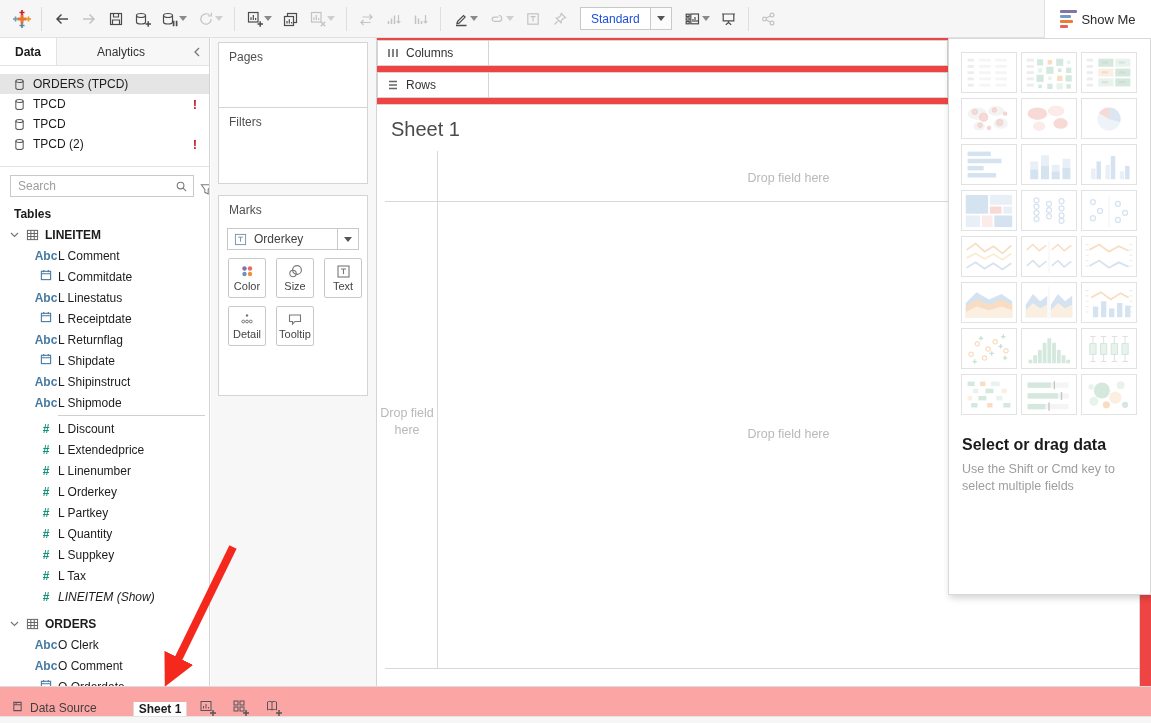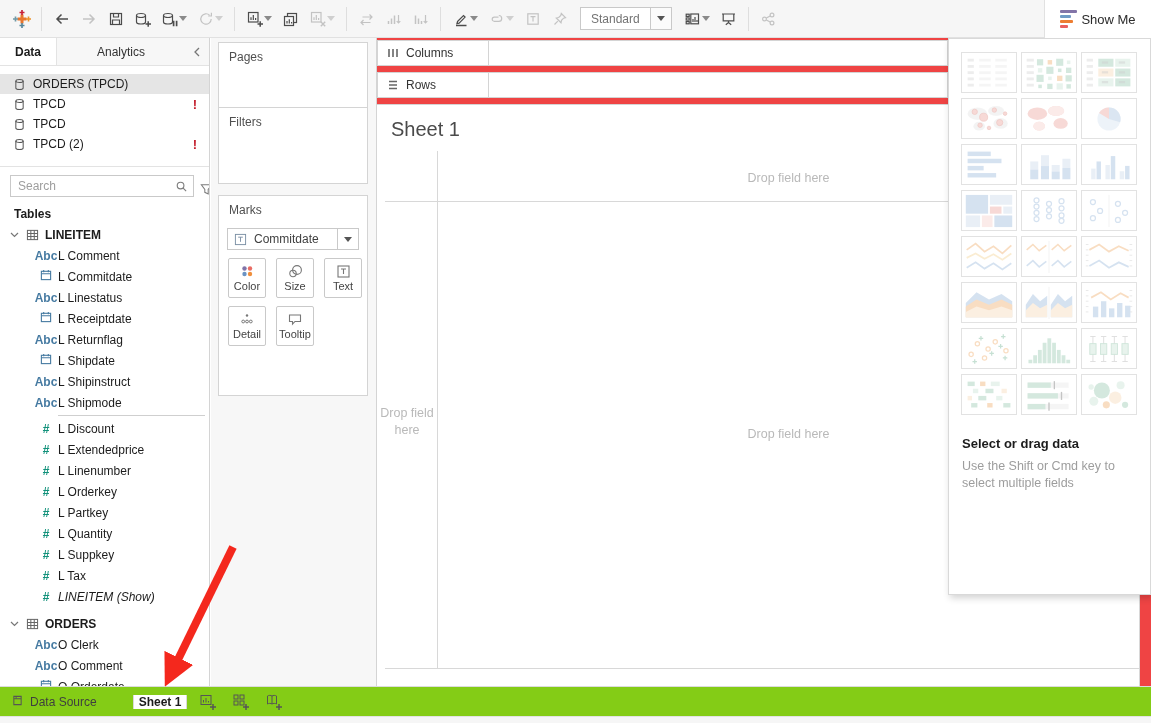--- a/index.html
+++ b/index.html
@@ -10,21 +10,21 @@
   
   .toolbar{position:absolute;top:0;left:0;right:0;height:38px;background:#f6f6f6;
            border-bottom:1px solid #e1e1e1;display:flex;align-items:center;
            padding:0 112px 0 8px;z-index:60}
   .tb-btn{width:27px;height:26px;display:flex;align-items:center;justify-content:center;color:#4c4c4c;flex:0 0 auto}
   .tb-btn.disabled{color:#c3c3c3}
   .tb-caret{width:11px;height:26px;display:flex;align-items:center;color:#8a8a8a;margin:0 2px 0 -4px;flex:0 0 auto}
   .tb-caret.disabled{color:#cfcfcf}
   .tb-sep{width:1px;height:24px;background:#dedede;margin:0 6px;flex:0 0 auto}
   .standard-box{display:flex;align-items:center;height:23px;border:1px solid #c9c9c9;background:#fff;margin:0 7px;flex:0 0 auto}
-  .standard-box .val{padding:0 10px;min-width:60px;color:#737373}
+  .standard-box .val{padding:0 10px;min-width:60px;color:#1d4ed8}
   .standard-box .sb-caret{width:21px;height:100%;border-left:1px solid #c9c9c9;display:flex;
            align-items:center;justify-content:center;color:#555;background:#fbfbfb}
   .showme-btn{position:absolute;right:0;top:0;width:107px;height:38px;background:#fff;
            border-left:1px solid #e1e1e1;display:flex;align-items:center;justify-content:center;
            gap:4px;font-size:13px;color:#2b2b2b;cursor:pointer}
   .showme-bars{display:flex;flex-direction:column;gap:2px;width:17px}
   .showme-bars i{height:3px;border-radius:1px;display:block}
 
   
   .left-panel{position:absolute;top:38px;left:0;width:210px;bottom:37px;background:#fff;
@@ -92,26 +92,26 @@
   #drop-center{left:61px;right:0;top:322px;text-align:center}
   #drop-left{left:0;width:60px;top:300px;text-align:center;line-height:17px}
 
   
   .showme-panel{position:absolute;left:948px;top:38px;width:203px;height:557px;background:#fff;
            border:1px solid #d9d9d9;box-shadow:2px 3px 7px rgba(0,0,0,.18);z-index:40}
   .thumb-grid{display:grid;grid-template-columns:repeat(3,56px);gap:5px 4px;margin:13px 0 0 12px}
   .thumb{height:41px;border:1px solid #e2e2e2;background:#fff;display:flex;align-items:center;justify-content:center}
   .thumb svg{opacity:.5}
   .hint{margin:21px 0 0 13px;width:160px}
-  .hint-title{font-weight:bold;font-size:13px;color:#1c1c1c}
+  .hint-title{font-weight:bold;font-size:16px;color:#1c1c1c}
   .hint-body{margin-top:7px;color:#9d9d9d;font-size:12.5px;line-height:1.35}
 
   
-  .bottom-bar{position:absolute;left:0;right:0;bottom:7px;height:30px;background:#84cc16;
-           border-top:1px solid #dcdcdc;display:flex;align-items:center;z-index:50}
+  .bottom-bar{position:absolute;left:0;right:0;bottom:7px;height:30px;background:#fca5a5;
+           border-top:1px solid #dcdcdc;display:flex;align-items:flex-end;z-index:50}
   .ds-tab{width:120px;display:flex;align-items:center;gap:7px;padding-left:12px;color:#3f3f3f}
   .sheet-tab{width:54px;margin-left:13px;background:#fff;border-left:1px solid #d9d9d9;
            border-right:1px solid #d9d9d9;display:flex;align-items:center;justify-content:center;
            font-weight:bold;color:#1c1c1c}
   .nb{width:24px;display:flex;align-items:center;justify-content:center;color:#555;margin-left:9px}
   .bb-sep{width:1px;background:#dcdcdc;margin:4px 0 4px 10px}
   .status-bar{position:absolute;left:0;right:0;bottom:0;height:7px;background:#f6f6f6;border-top:1px solid #e3e3e3;z-index:55}
 
   .red-arrow{position:absolute;inset:0;z-index:100;pointer-events:none}
 </style>
@@ -561,21 +561,21 @@
     </div>
     <div class="card" id="card-marks">
       <div class="card-label">Marks</div>
       <div class="marktype">
         <span class="mt-icon">
           <svg width="13" height="13" viewBox="0 0 14 14">
               <rect x="1.5" y="1.5" width="11" height="11" fill="none" stroke="currentColor"></rect>
               <path d="M4.5 4.5h5M7 4.5v5" stroke="currentColor"></path>
             </svg>
         </span>
-        <span class="mt-val">Commitdate</span>
+        <span class="mt-val">Orderkey</span>
         <span class="mt-caret">
           <svg width="8" height="5" viewBox="0 0 8 5">
               <path d="M0 0 L4 5 L8 0 z" fill="currentColor"></path>
             </svg>
         </span>
       </div>
       <div class="mark-grid" id="mark-grid">
           <div class="mark-btn">
             <span style="display:flex">
               <svg width="16" height="15" viewBox="0 0 16 15">

